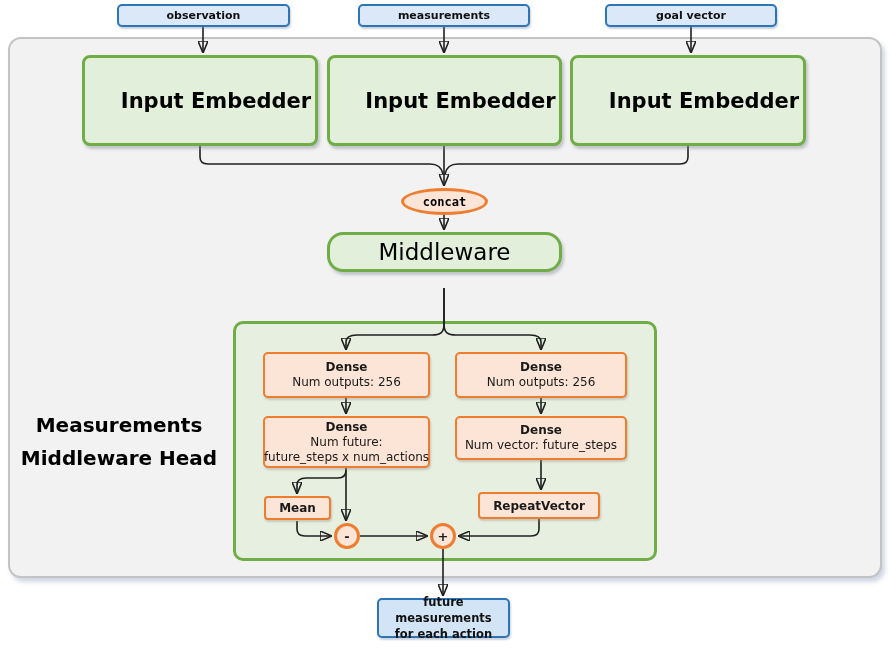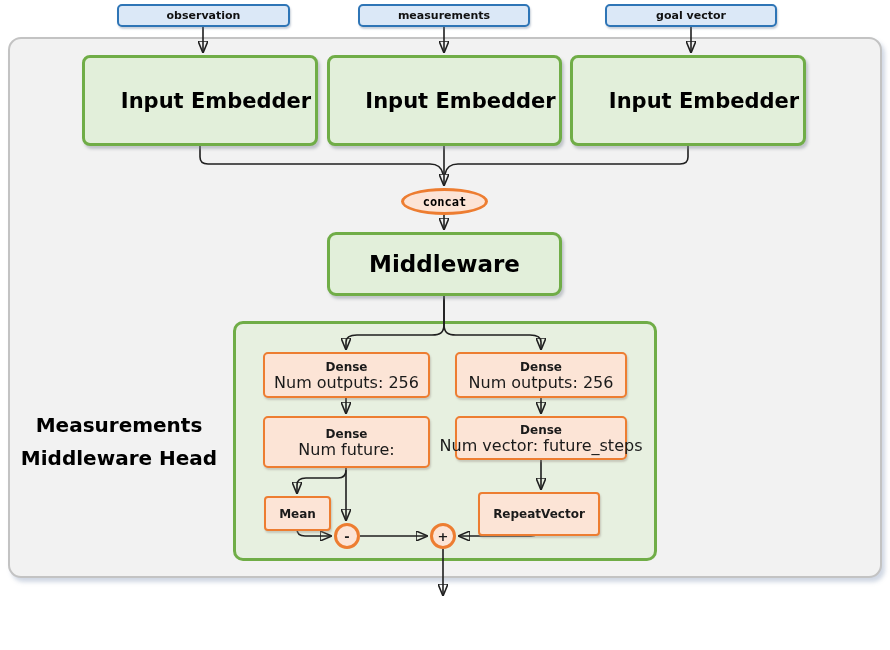--- a/index.html
+++ b/index.html
@@ -25,35 +25,35 @@
 
   .embedder{top:55px;height:91px;background:var(--green-fill);border:3px solid var(--green-border);
             border-radius:8px;font-size:21px;font-weight:bold;color:#000;
             box-shadow:2px 3px 3px rgba(130,140,150,.45);padding-left:32px;}
 
   .concat{left:401px;top:188px;width:87px;height:27px;background:var(--orange-fill);
           border:3px solid var(--orange-border);border-radius:50%;
           font-family:"DejaVu Sans Mono","Liberation Mono",monospace;
           font-size:12px;font-weight:bold;color:#000000;}
 
-  .middleware{left:327px;top:232px;width:235px;height:64px;background:var(--green-fill);
-              border:3px solid var(--green-border);border-radius:9px;
-              font-size:23px;font-weight:bold;color:#000;
+  .middleware{left:327px;top:232px;width:235px;height:40px;background:var(--green-fill);
+              border:3px solid var(--green-border);border-radius:16px;
+              font-size:23px;font-weight:normal;color:#000;
               box-shadow:2px 3px 3px rgba(130,140,150,.45);}
 
   .head-panel{left:233px;top:321px;width:424px;height:240px;background:var(--panel-fill);
               border:3px solid var(--green-border);border-radius:10px;}
 
   .head-title{left:12px;top:409px;width:214px;font-size:20px;font-weight:bold;color:#000;
               line-height:33px;text-align:center;}
 
   .dense{background:var(--orange-fill);border:2.5px solid var(--orange-border);border-radius:5px;
          color:#1a1a1a;box-shadow:1px 2px 2px rgba(150,140,130,.4);}
   .dense .t{font-size:12px;font-weight:bold;line-height:15px;}
-  .dense .s{font-size:16px;line-height:15px;white-space:nowrap;}
+  .dense .s{font-size:12px;line-height:15px;white-space:nowrap;}
 
   .opbox{background:var(--orange-fill);border:2.5px solid var(--orange-border);border-radius:4px;
          font-size:12px;font-weight:bold;color:#1a1a1a;box-shadow:1px 2px 2px rgba(150,140,130,.4);}
 
   .opcircle{width:26px;height:26px;background:var(--orange-fill);border:3px solid var(--orange-border);
             border-radius:50%;font-size:13px;font-weight:bold;color:#1a1a1a;line-height:1;}
 
   .out-box{left:377px;top:598px;width:133px;height:40px;background:var(--blue-fill-dark);
            border:2.5px solid var(--blue-border);border-radius:5px;
            font-size:11.5px;font-weight:bold;color:#111;line-height:16px;
@@ -137,39 +137,44 @@
     <div>Middleware Head</div>
   </div>
 
   <div class="abs col dense" style="left:263px;top:352px;width:167px;height:46px;">
     <div class="t">Dense</div>
     <div class="s">Num outputs: 256</div>
   </div>
   <div class="abs col dense" style="left:263px;top:416px;width:167px;height:52px;">
     <div class="t">Dense</div>
     <div class="s">Num future:</div>
+    <div class="s">future_steps x num_actions</div>
   </div>
 
   <div class="abs col dense" style="left:455px;top:352px;width:172px;height:46px;">
     <div class="t">Dense</div>
     <div class="s">Num outputs: 256</div>
   </div>
   <div class="abs col dense" style="left:455px;top:416px;width:172px;height:44px;">
     <div class="t">Dense</div>
     <div class="s">Num vector: future_steps</div>
   </div>
 
-  <div class="abs center opbox" style="left:264px;top:496px;width:67px;height:35px;">
+  <div class="abs center opbox" style="left:264px;top:496px;width:67px;height:24px;">
     <span>Mean</span>
   </div>
-  <div class="abs center opbox" style="left:478px;top:492px;width:122px;height:44px;">
+  <div class="abs center opbox" style="left:478px;top:492px;width:122px;height:27px;">
     <span>RepeatVector</span>
   </div>
 
   <div class="abs center opcircle" style="left:334px;top:523px;">
     <span>-</span>
   </div>
   <div class="abs center opcircle" style="left:430px;top:523px;">
     <span>+</span>
   </div>
 
+  <div class="abs col out-box">
+    <div>future measurements</div>
+    <div>for each action</div>
+  </div>
 
 </div>
 
 </body></html>

